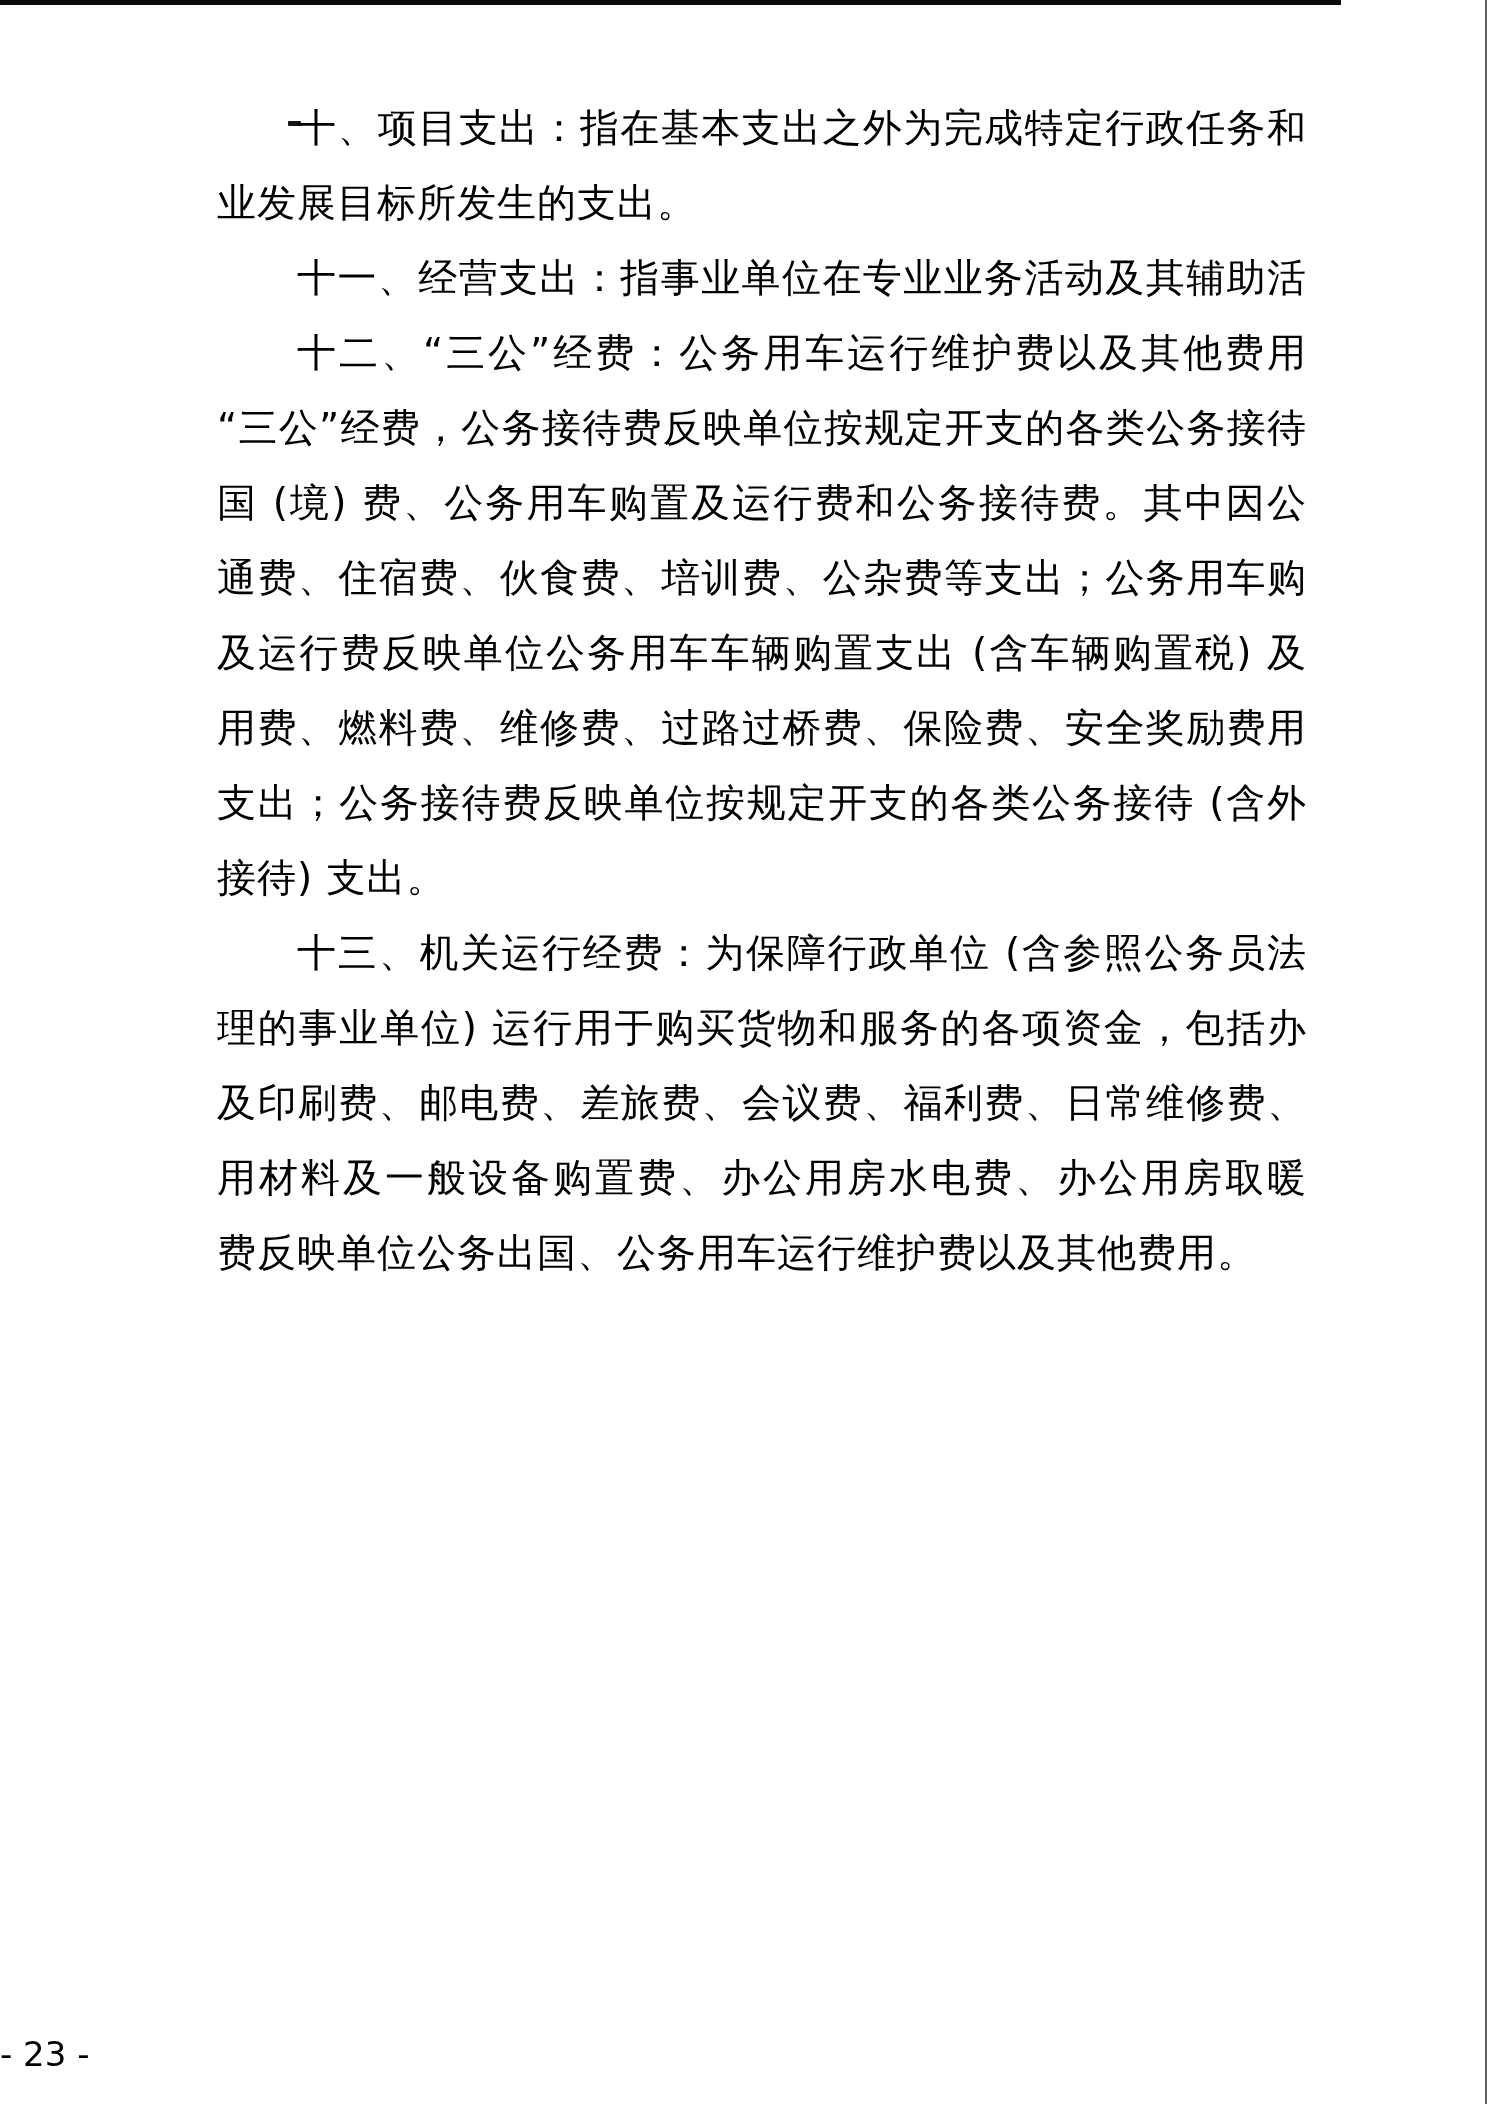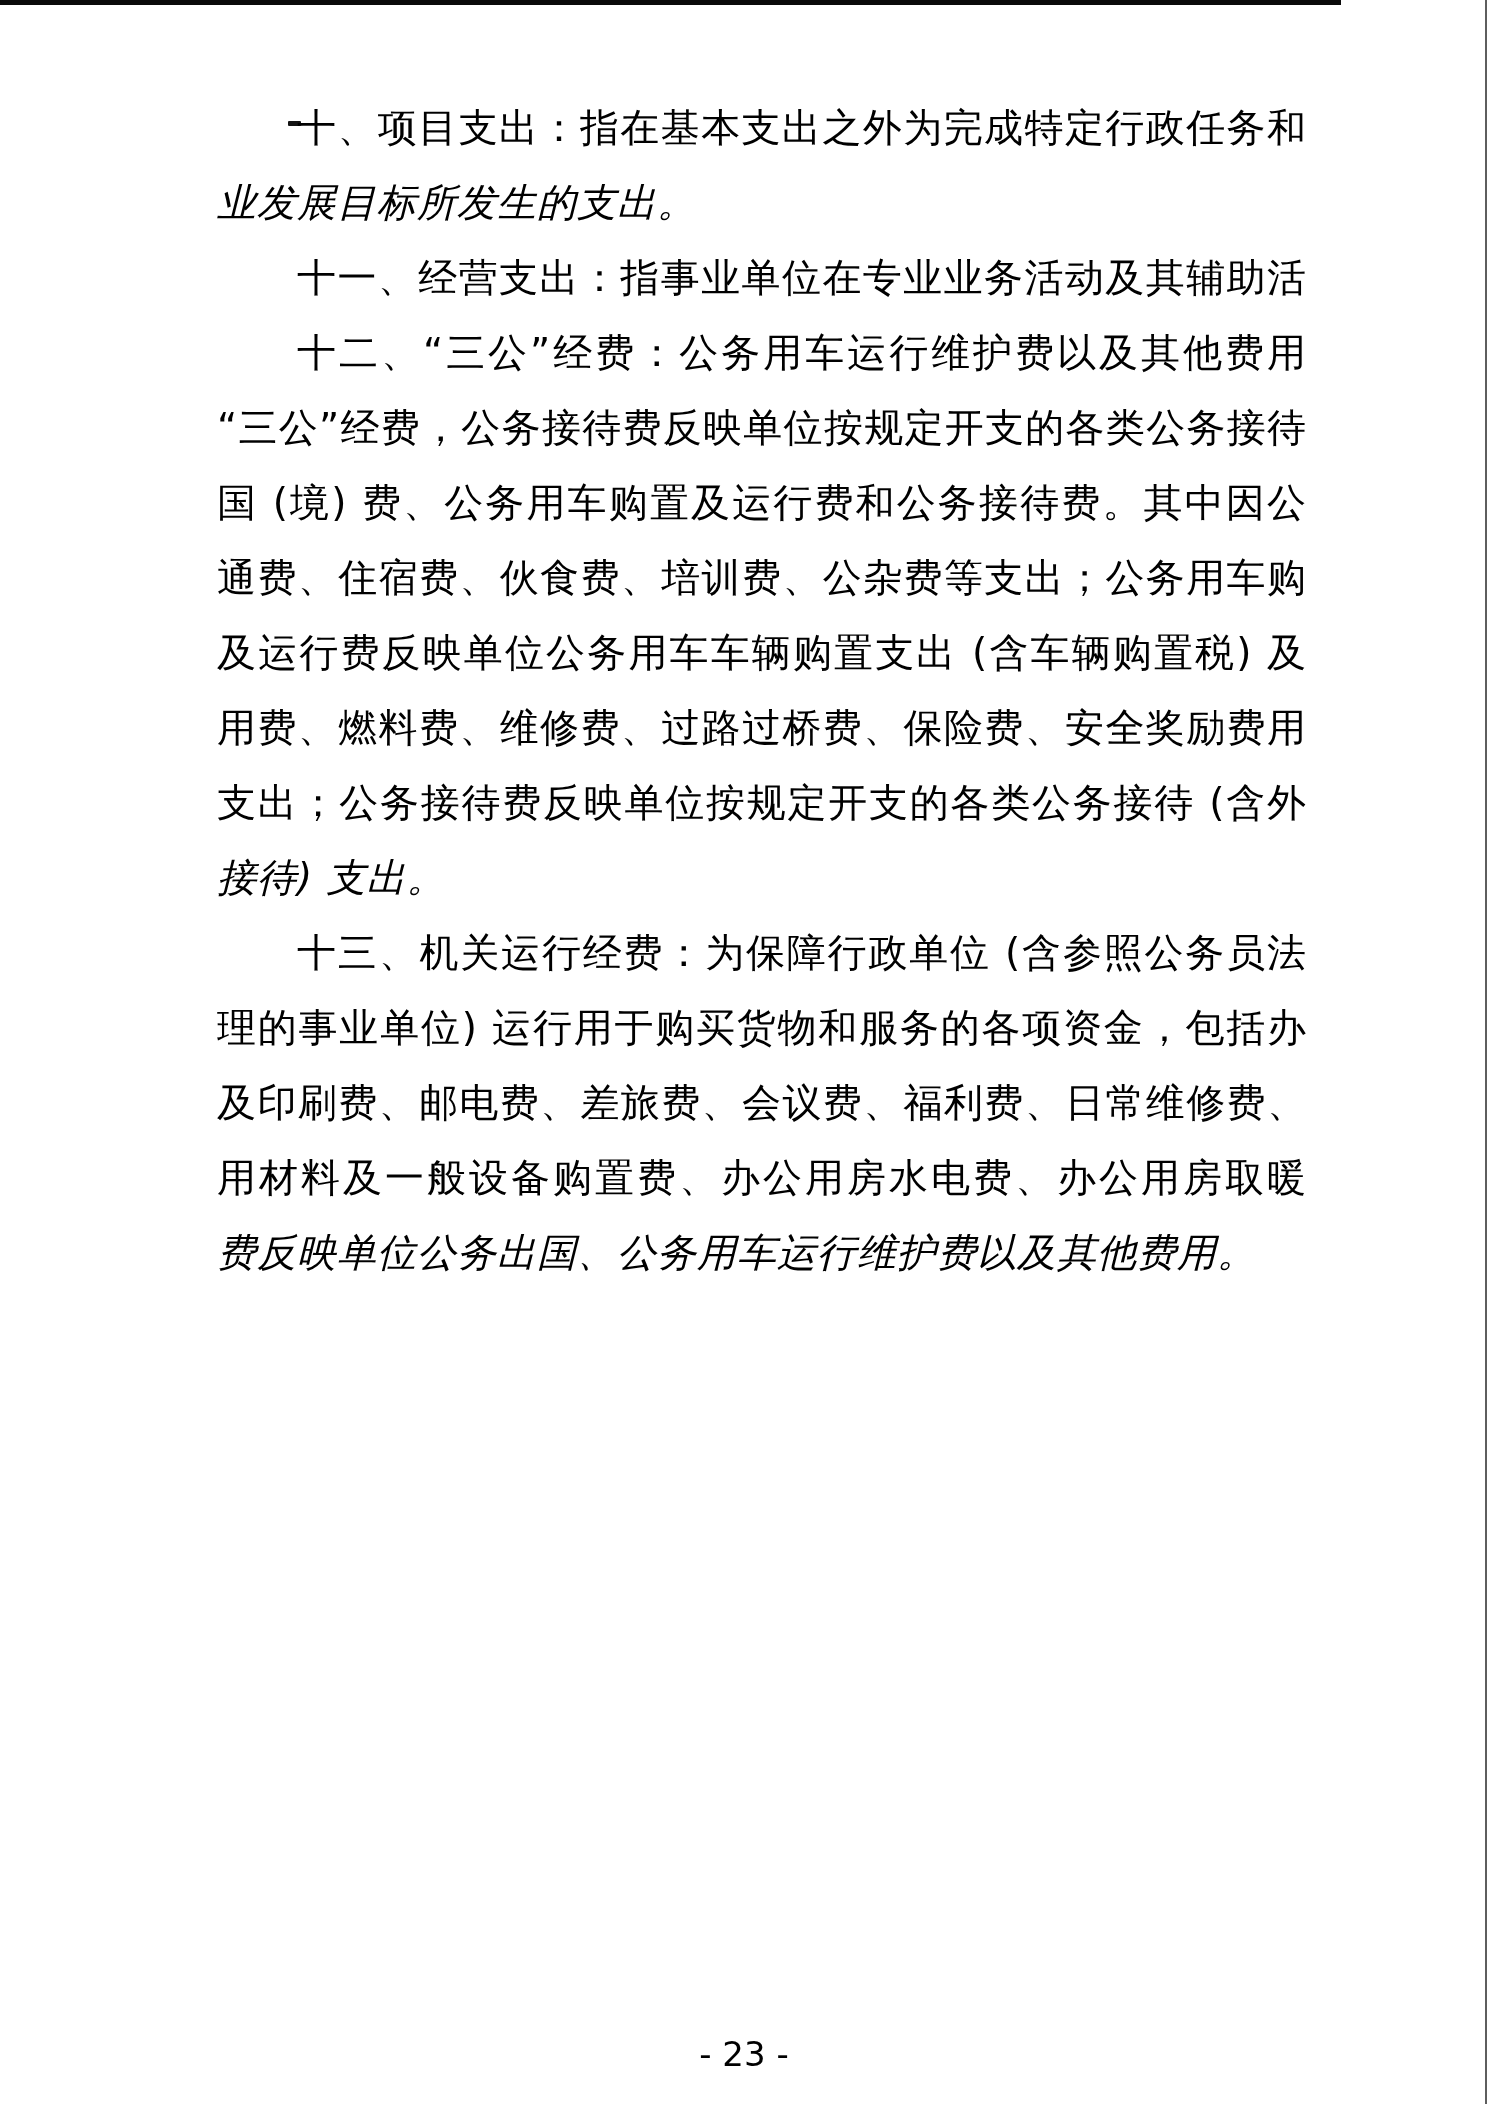--- a/index.html
+++ b/index.html
@@ -56,28 +56,27 @@
     text-align-last: justify;
     text-justify: inter-character;
     overflow: hidden;
   }
   .line.indent {
     text-indent: 80px;
   }
   .line.para-end {
     text-align: right;
     text-align-last: left;
-    font-style: italic;
   }
   .page-number {
     position: absolute;
     left: 0;
     top: 2034px;
     width: 1488px;
-    text-align: center;
+    text-align: left;
     font-size: 34px;
     line-height: 40px;
     color: #000000;
   }
 </style>
 </head>
 <body>
 
 <div class="scan-top-bar"></div>
 <div class="scan-right-line"></div>

